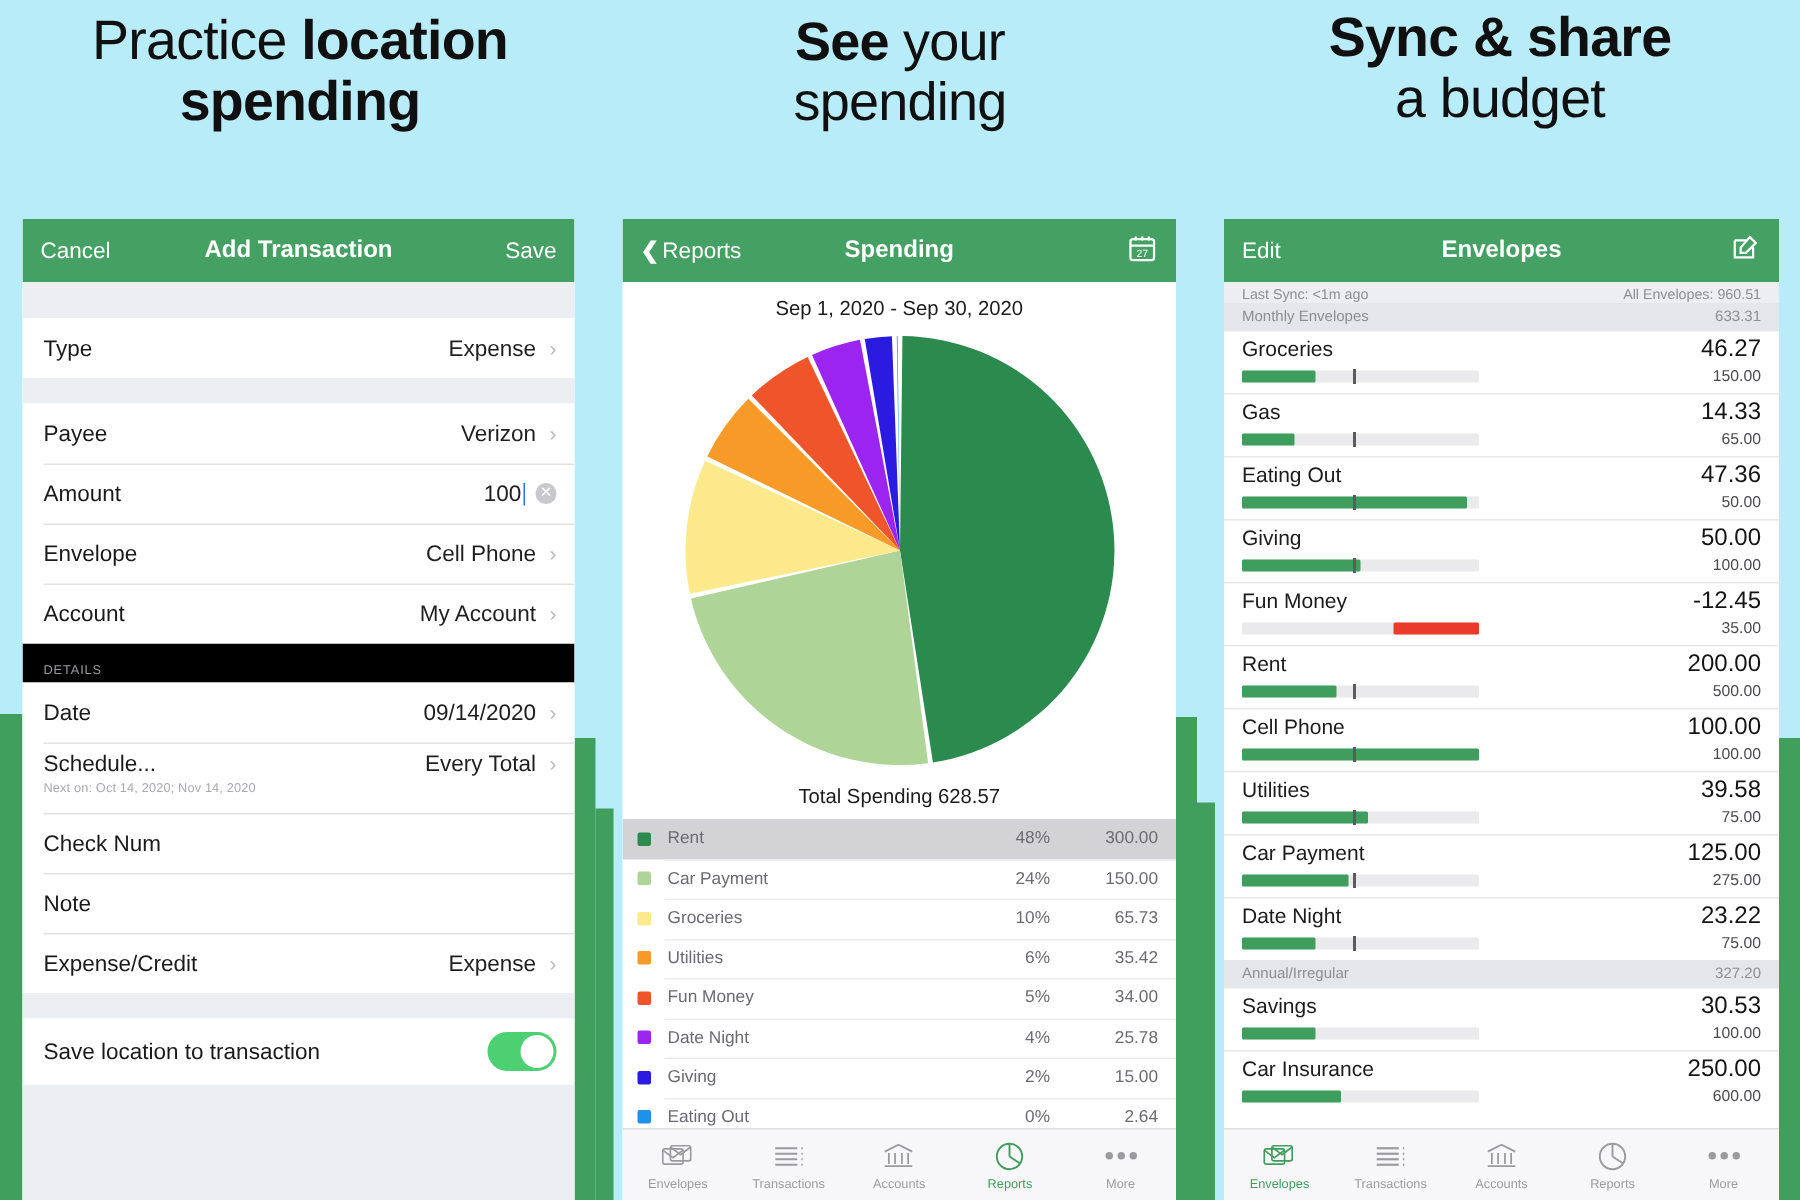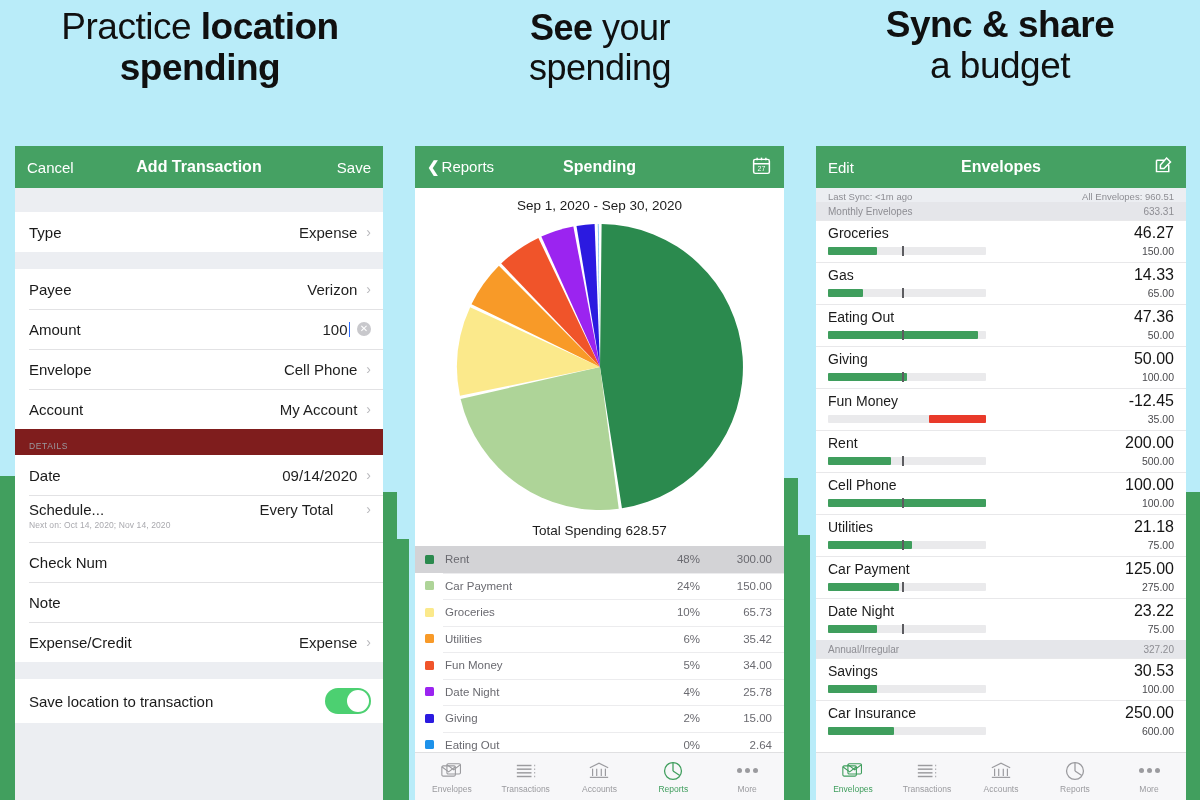--- a/index.html
+++ b/index.html
@@ -63,25 +63,25 @@
     padding: 0 12px 0 14px;
     position: relative;
   }
   .row + .row::before {
     content: ""; position: absolute; left: 14px; right: 0; top: 0;
     height: 1px; background: #e2e2e4;
   }
   .row .label { font-size: 15px; color: #1a1a1a; }
   .row .value { margin-left: auto; font-size: 15px; color: #1f1f1f; }
   .row .chev { margin-left: 9px; color: #b9b9bd; font-size: 14px; }
-  .row.two-line { height: 47px; align-items: flex-start; padding-top: 6px; gap: 24px; }
+  .row.two-line { height: 47px; align-items: flex-start; padding-top: 6px; }
   .sub { font-size: 8.5px; color: #a9a9ae; margin-top: 2px; letter-spacing: .1px;}
   .lblwrap { display: flex; flex-direction: column; }
   .section-hdr {
-    background: #7f1d1d; height: 26px; display: flex; align-items: flex-end;
+    background: #000000; height: 26px; display: flex; align-items: flex-end;
     padding: 0 0 4px 14px; font-size: 8.5px; color: #9a9aa0; letter-spacing: .6px;
   }
   .clearbtn {
     width: 14px; height: 14px; border-radius: 50%;
     background: #c8c8cc; color: #fff; font-size: 10px; line-height: 14px;
     text-align: center; margin-left: 7px;
   }
   .caret { display:inline-block; width:1.5px; height:15px; background:#2b6cff;
            vertical-align:middle; margin-left:1px; }
   .toggle {
@@ -525,21 +525,21 @@
             <div class="bar">
               <div class="fill" style="width: 100%;"></div>
               <div class="tick" style="left: 47%;"></div>
             </div>
             <span class="env-budget">100.00</span>
           </div>
         </div>
         <div class="env">
           <div class="env-top">
             <span class="env-name">Utilities</span>
-            <span class="env-bal">21.18</span>
+            <span class="env-bal">39.58</span>
           </div>
           <div class="env-bot">
             <div class="bar">
               <div class="fill" style="width: 53%;"></div>
               <div class="tick" style="left: 47%;"></div>
             </div>
             <span class="env-budget">75.00</span>
           </div>
         </div>
         <div class="env">

